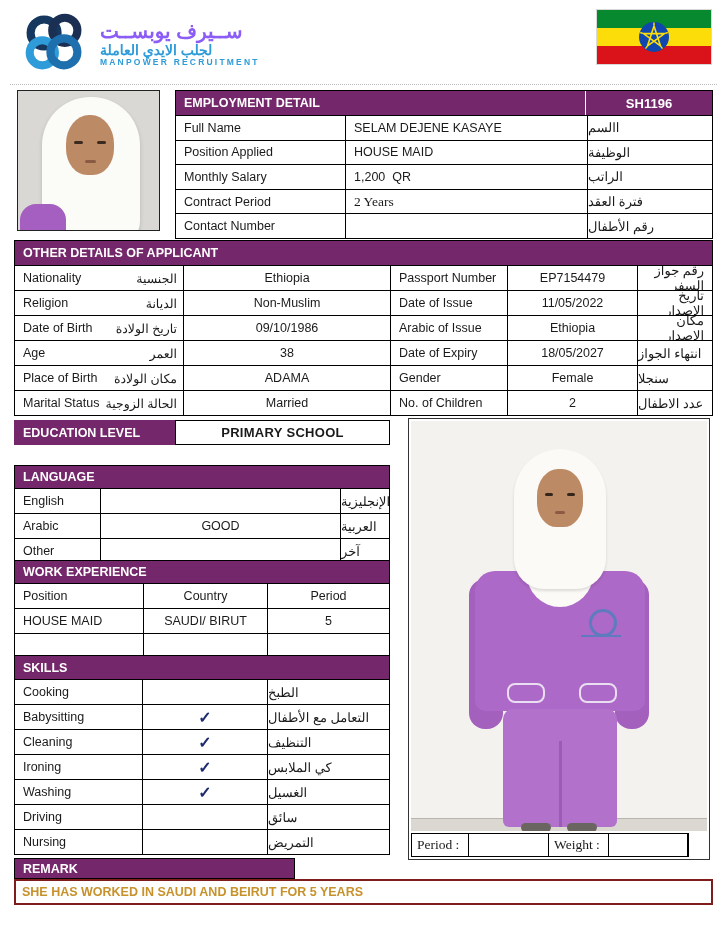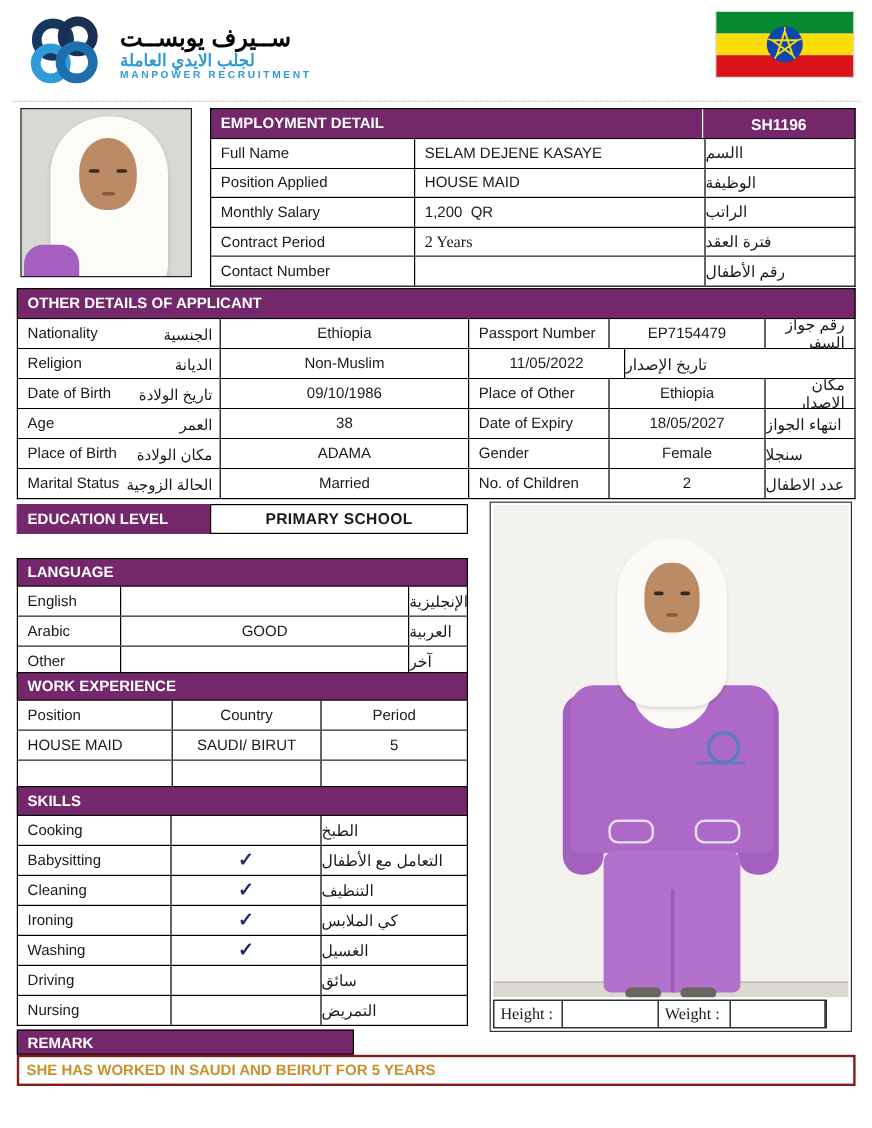--- a/index.html
+++ b/index.html
@@ -3,21 +3,21 @@
 <meta charset="utf-8">
 <style>
   html,body{margin:0;padding:0;background:#fff;}
   .page{position:relative;width:727px;height:940px;background:#fff;
         font-family:"Liberation Sans",sans-serif;color:#1a1a1a;overflow:hidden;}
   .abs{position:absolute;box-sizing:border-box;}
 
   
   .logo{left:18px;top:6px;display:flex;align-items:center;gap:10px;}
   .logo-text{display:flex;flex-direction:column;line-height:1.08;}
-  .logo-ar{font-size:20px;font-weight:bold;color:#000000;}
+  .logo-ar{font-size:20px;font-weight:bold;color:#8b5cf6;}
   .logo-en{font-size:19px;font-weight:bold;color:#16375e;letter-spacing:.5px;}
   .logo-tag-ar{font-size:14px;color:#2f9bd8;font-weight:bold;}
   .logo-tag-en{font-size:8.5px;color:#2f9bd8;letter-spacing:2.2px;font-weight:bold;}
   .flag{left:597px;top:10px;width:114px;height:54px;display:flex;flex-direction:column;
         outline:1px solid rgba(0,0,0,.15);}
   .flag .stripe{flex:1;}
   .flag-emblem{position:absolute;left:40px;top:10px;width:34px;height:34px;}
   .divider{left:10px;top:84px;width:707px;border-top:1px dotted #b9b9b9;}
 
   
@@ -226,30 +226,31 @@
       <div class="cell od3 pl">Passport Number</div>
       <div class="cell od4 ctr">EP7154479</div>
       <div class="cell od5 ar">رقم جواز السفر</div>
     </div>
     <div class="row">
       <div class="cell od1">
         <span>Religion</span>
         <span class="lar">الديانة</span>
       </div>
       <div class="cell od2 ctr">Non-Muslim</div>
+      <div class="cell od3 pl">Date of Issue</div>
       <div class="cell od4 ctr">11/05/2022</div>
       <div class="cell od5 ar">تاريخ الإصدار</div>
     </div>
     <div class="row">
       <div class="cell od1">
         <span>Date of Birth</span>
         <span class="lar">تاريخ الولادة</span>
       </div>
       <div class="cell od2 ctr">09/10/1986</div>
-      <div class="cell od3 pl">Place of Other</div>
+      <div class="cell od3 pl">Arabic of Issue</div>
       <div class="cell od4 ctr">Ethiopia</div>
       <div class="cell od5 ar">مكان الإصدار</div>
     </div>
     <div class="row">
       <div class="cell od1">
         <span>Age</span>
         <span class="lar">العمر</span>
       </div>
       <div class="cell od2 ctr">38</div>
       <div class="cell od3 pl">Date of Expiry</div>
@@ -376,21 +377,21 @@
       <div class="f-logo-line"></div>
       <div class="f-drape"></div>
       <div class="f-hijab"></div>
       <div class="f-face">
         <span class="f-eye" style="left:8px"></span>
         <span class="f-eye" style="right:8px"></span>
         <span class="f-mouth"></span>
       </div>
     </div>
     <div class="hw">
-      <div class="cell hwl">Height :</div>
+      <div class="cell hwl">Period :</div>
       <div class="cell hwv"></div>
       <div class="cell hwl2">Weight :</div>
       <div class="cell hwv2"></div>
     </div>
   </div>
 
   <div class="abs bar remark-bar" style="padding-left:8px;">REMARK</div>
   <div class="abs remark-row">SHE HAS WORKED IN SAUDI AND BEIRUT FOR 5 YEARS</div>
 
 </div>

